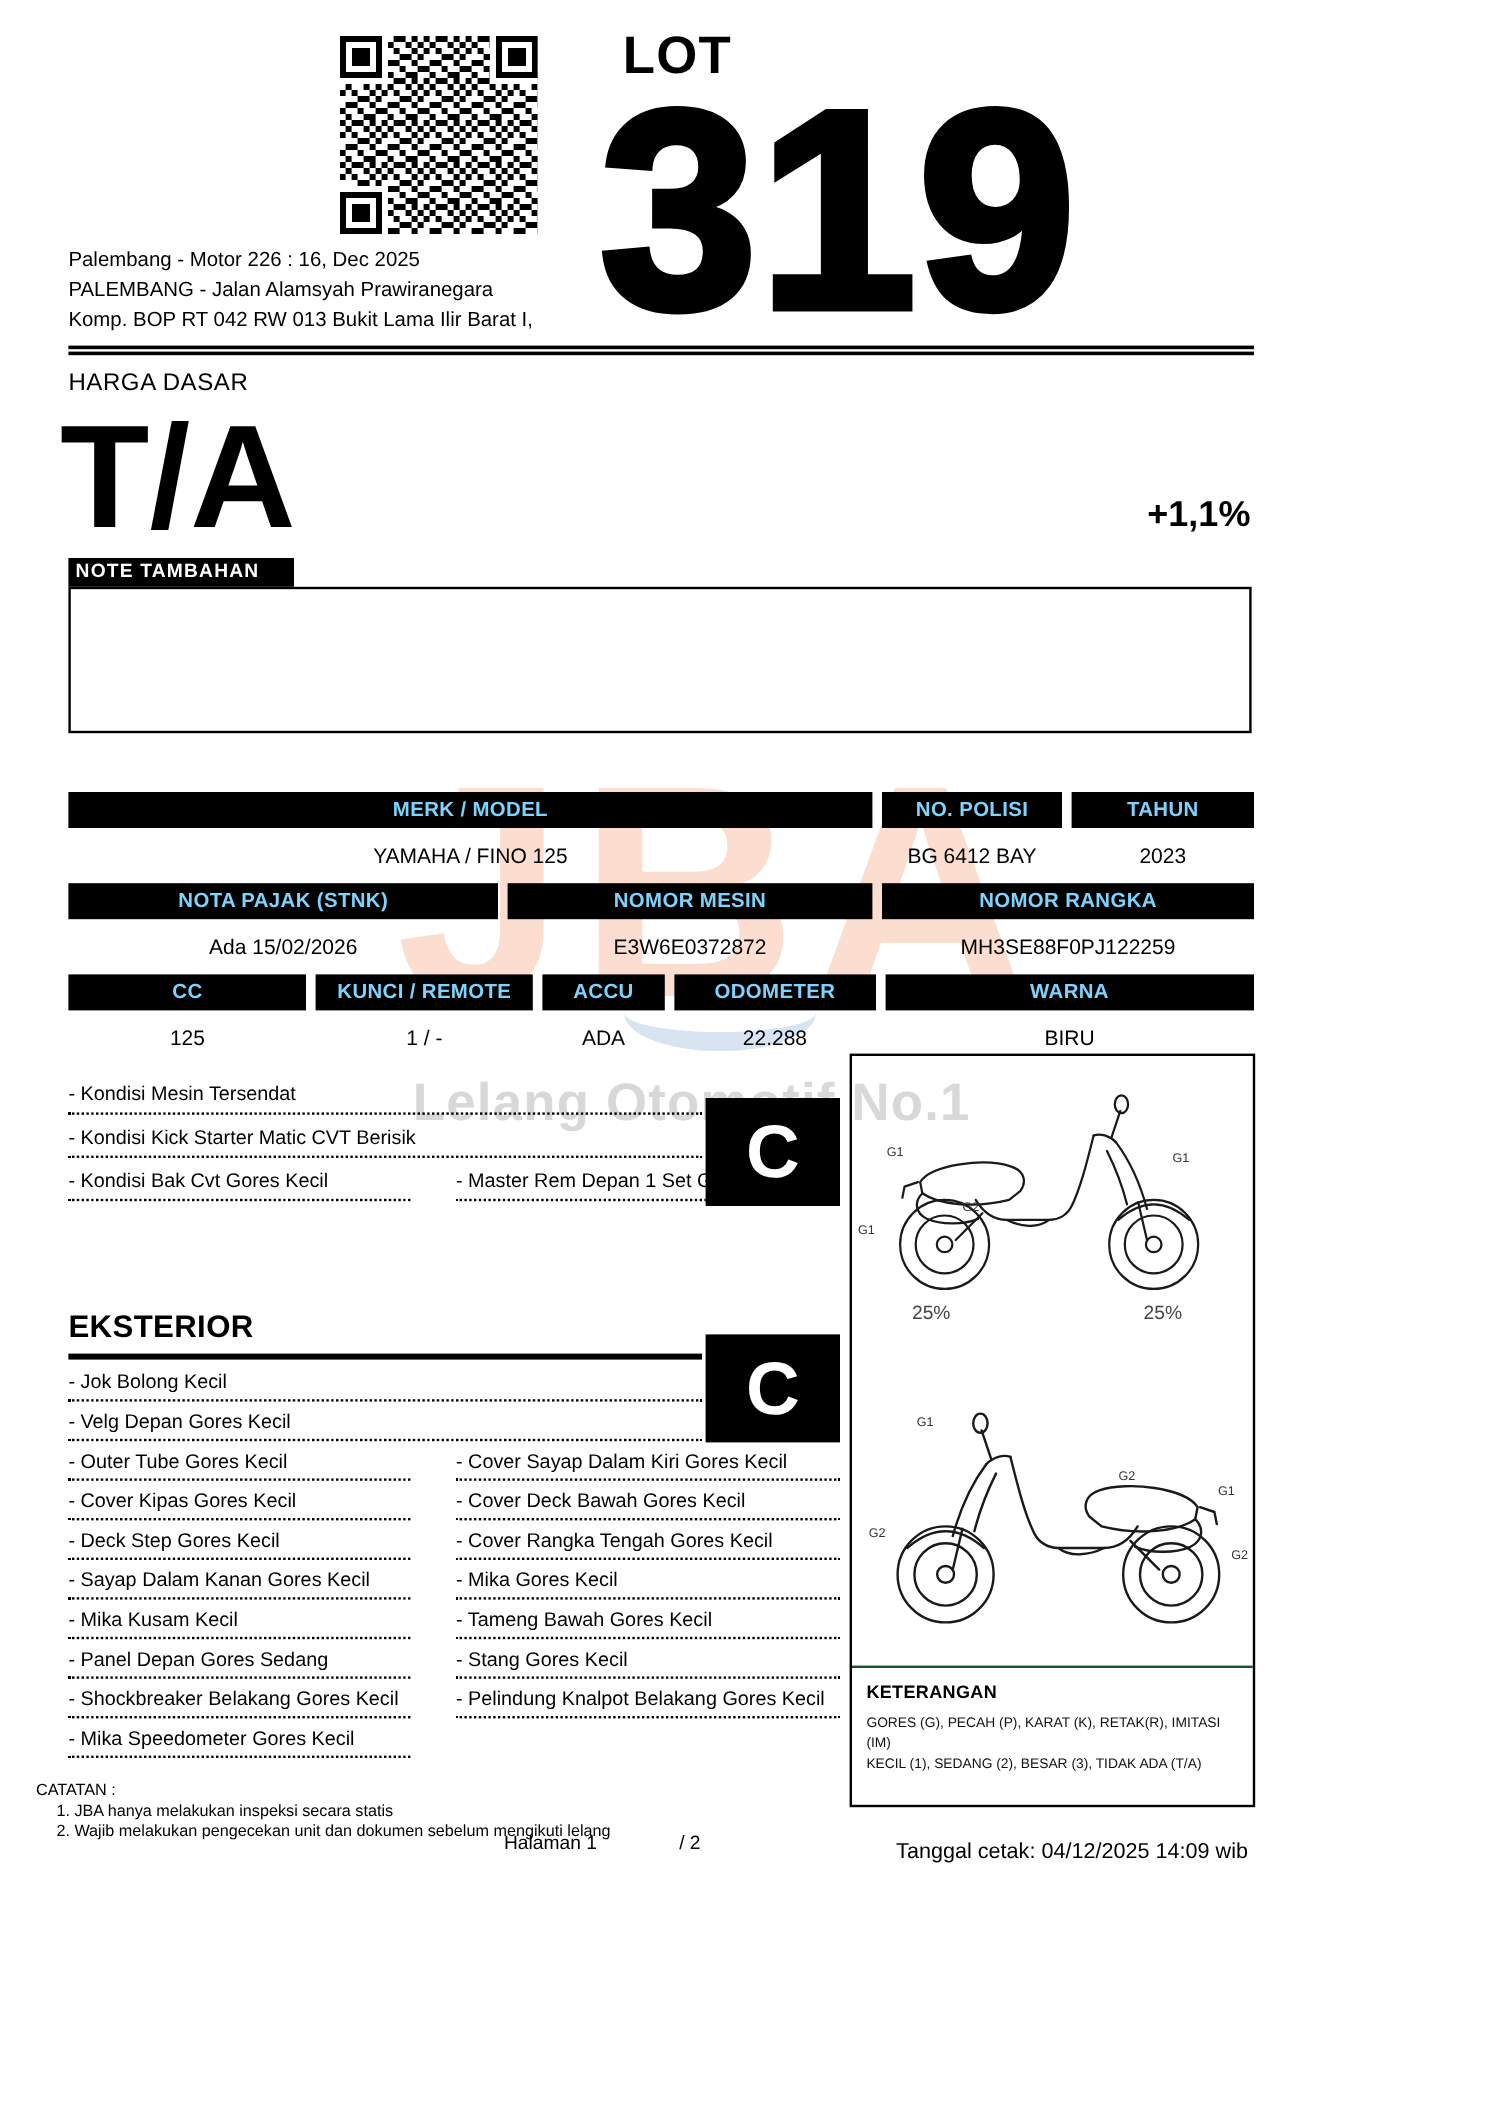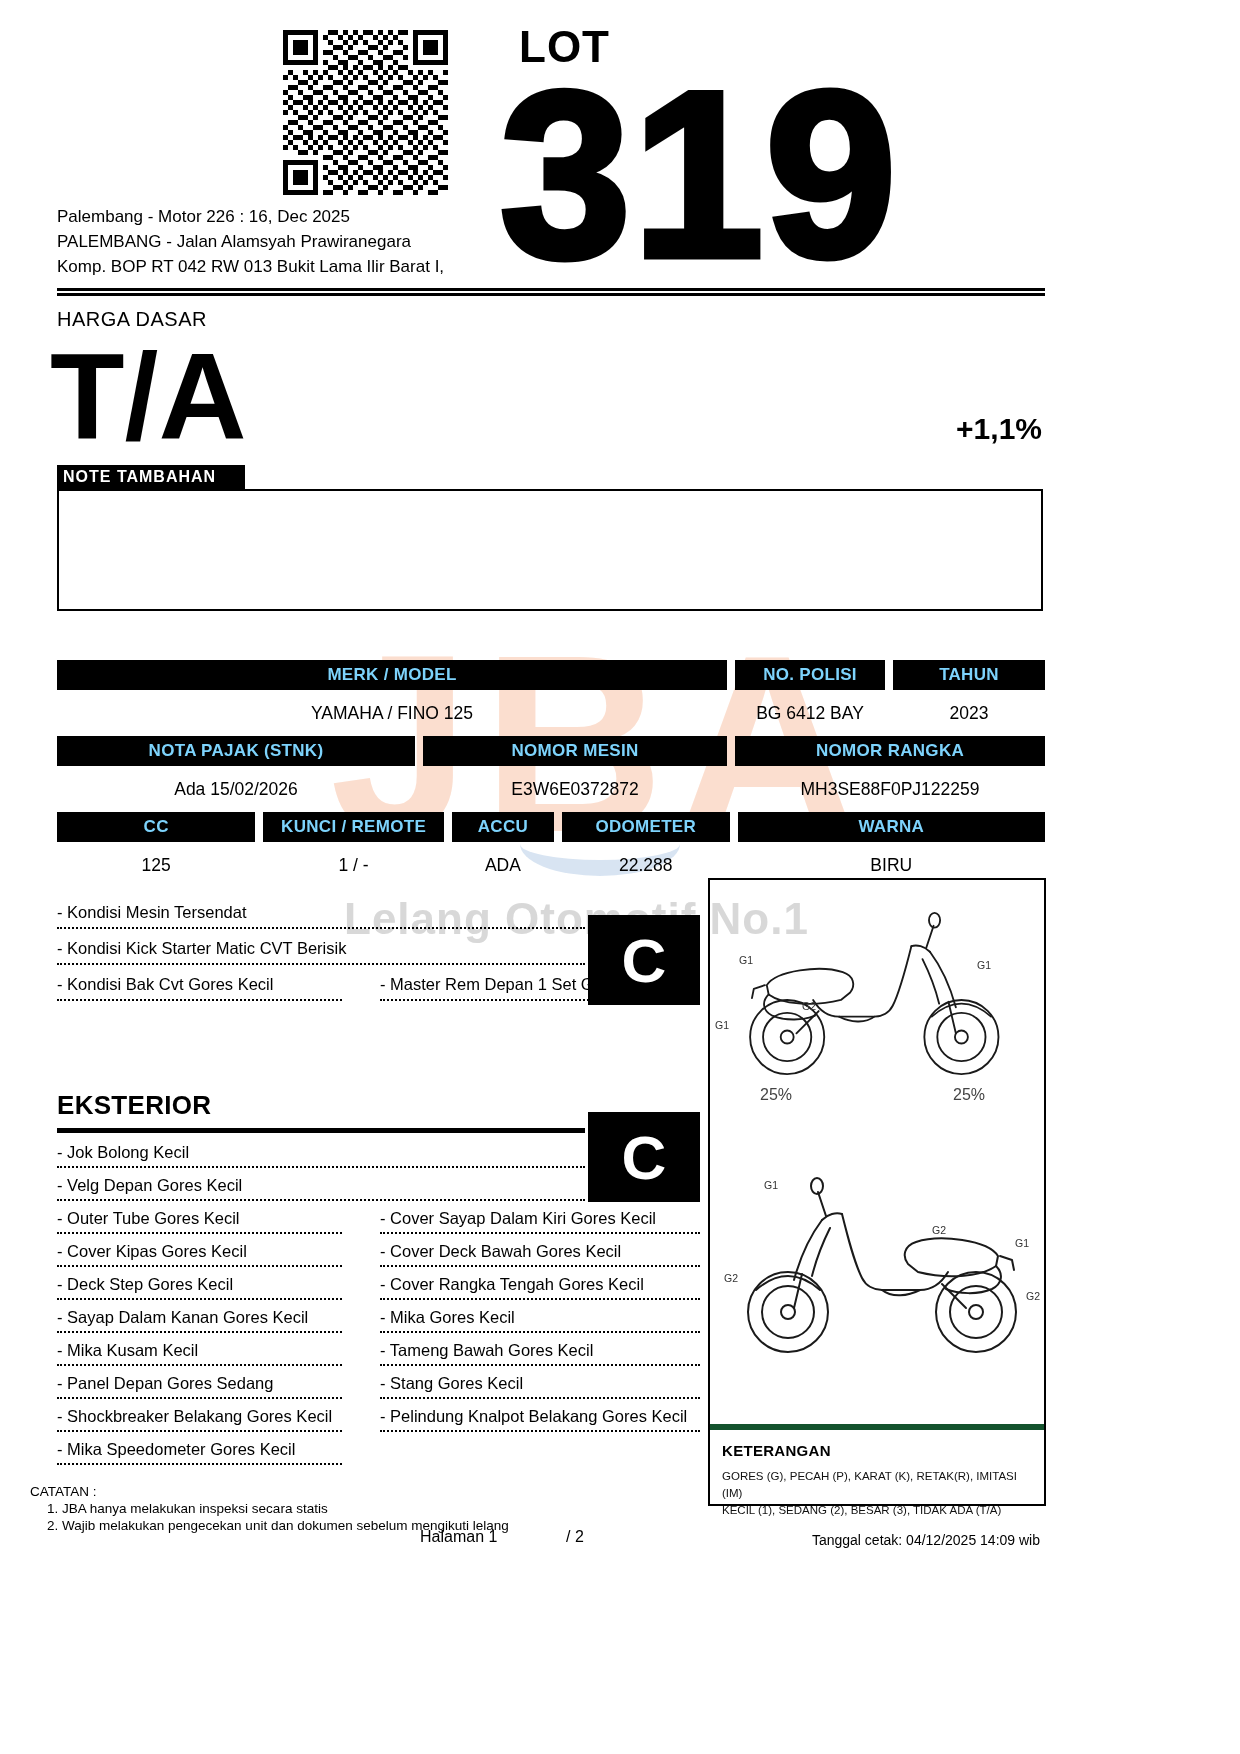--- a/index.html
+++ b/index.html
@@ -98,33 +98,33 @@
   .panel { left: 708px; top: 878px; width: 338px; height: 628px; border: 2px solid #000; }
   .diagram-top { position: absolute; left: 8px; top: 18px; width: 320px; height: 190px; }
   .diagram-bottom { position: absolute; left: 8px; top: 282px; width: 320px; height: 205px; }
   .diagram-bottom svg { transform: scaleX(-1); }
   .scooter { width: 100%; height: 100%; }
   .pct { position: absolute; font-size: 16px; color: #444; }
   .pct.l { left: 50px; top: 206px; }
   .pct.r { left: 243px; top: 206px; }
   .gl { position: absolute; font-size: 10.5px; color: #333; }
   .ket {
-    position: absolute; left: 0; right: 0; bottom: 0; height: 80px;
-    border-top: 6px solid #14532d; padding: 12px 12px 0;
+    position: absolute; left: 0; right: 0; bottom: 0; height: 116px;
+    border-top: 2px solid #14532d; padding: 12px 12px 0;
   }
   .ket-title { font-size: 15px; font-weight: bold; margin-bottom: 9px; letter-spacing: .3px; }
   .ket-line { font-size: 11.5px; line-height: 17px; color: #111; }
 
   
   .catatan-label { left: 30px; top: 1484px; font-size: 13.5px; }
   .catatan-1 { left: 47px; top: 1501px; font-size: 13.5px; }
   .catatan-2 { left: 47px; top: 1518px; font-size: 13.5px; }
   .page-label { left: 420px; top: 1528px; font-size: 16px; }
   .page-total { left: 566px; top: 1528px; font-size: 16px; }
-  .printed { left: 740px; top: 1532px; width: 300px; font-size: 14px; text-align: right; }
+  .printed { left: 740px; top: 1532px; width: 300px; font-size: 18px; text-align: right; }
 </style>
 </head>
 <body>
 
 <div class="page">
 
   <div class="watermark">
     <div class="wm-brand">JBA</div>
     <div class="wm-swoosh"></div>
     <div class="wm-tagline">Lelang Otomotif No.1</div>

